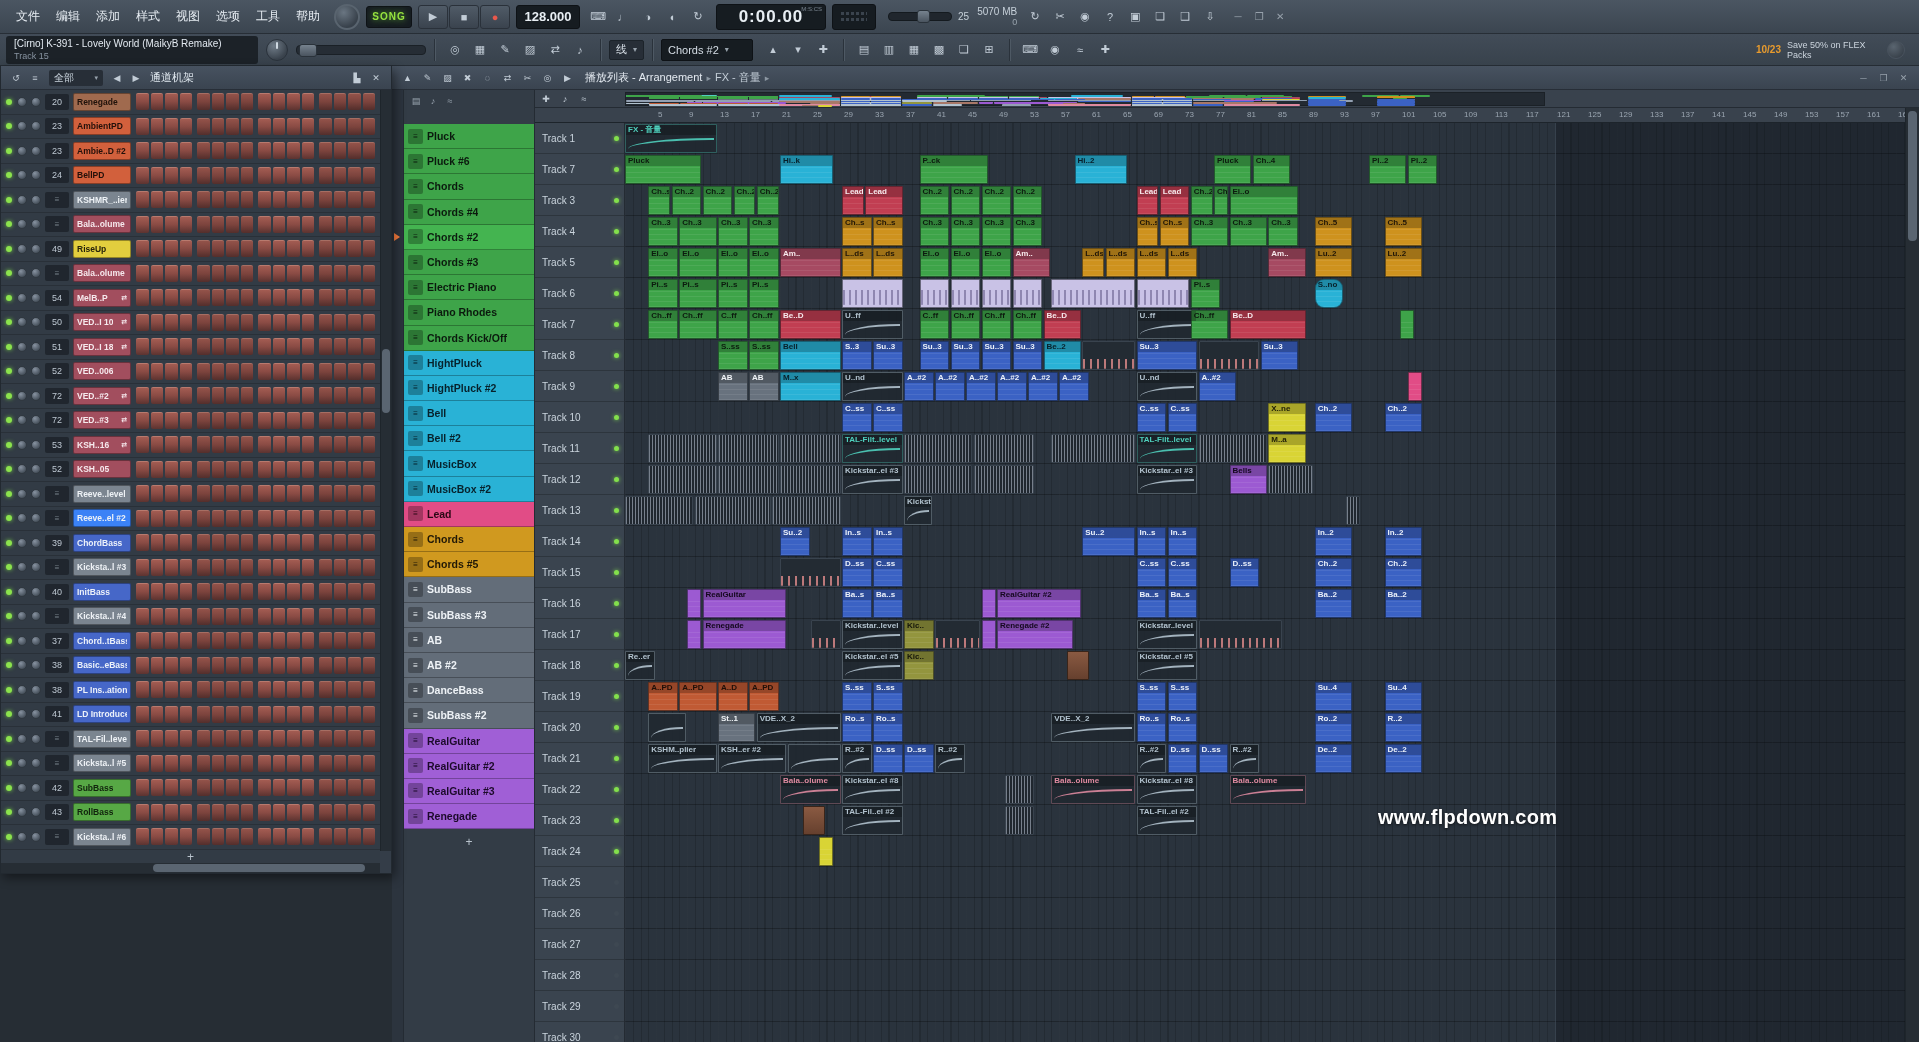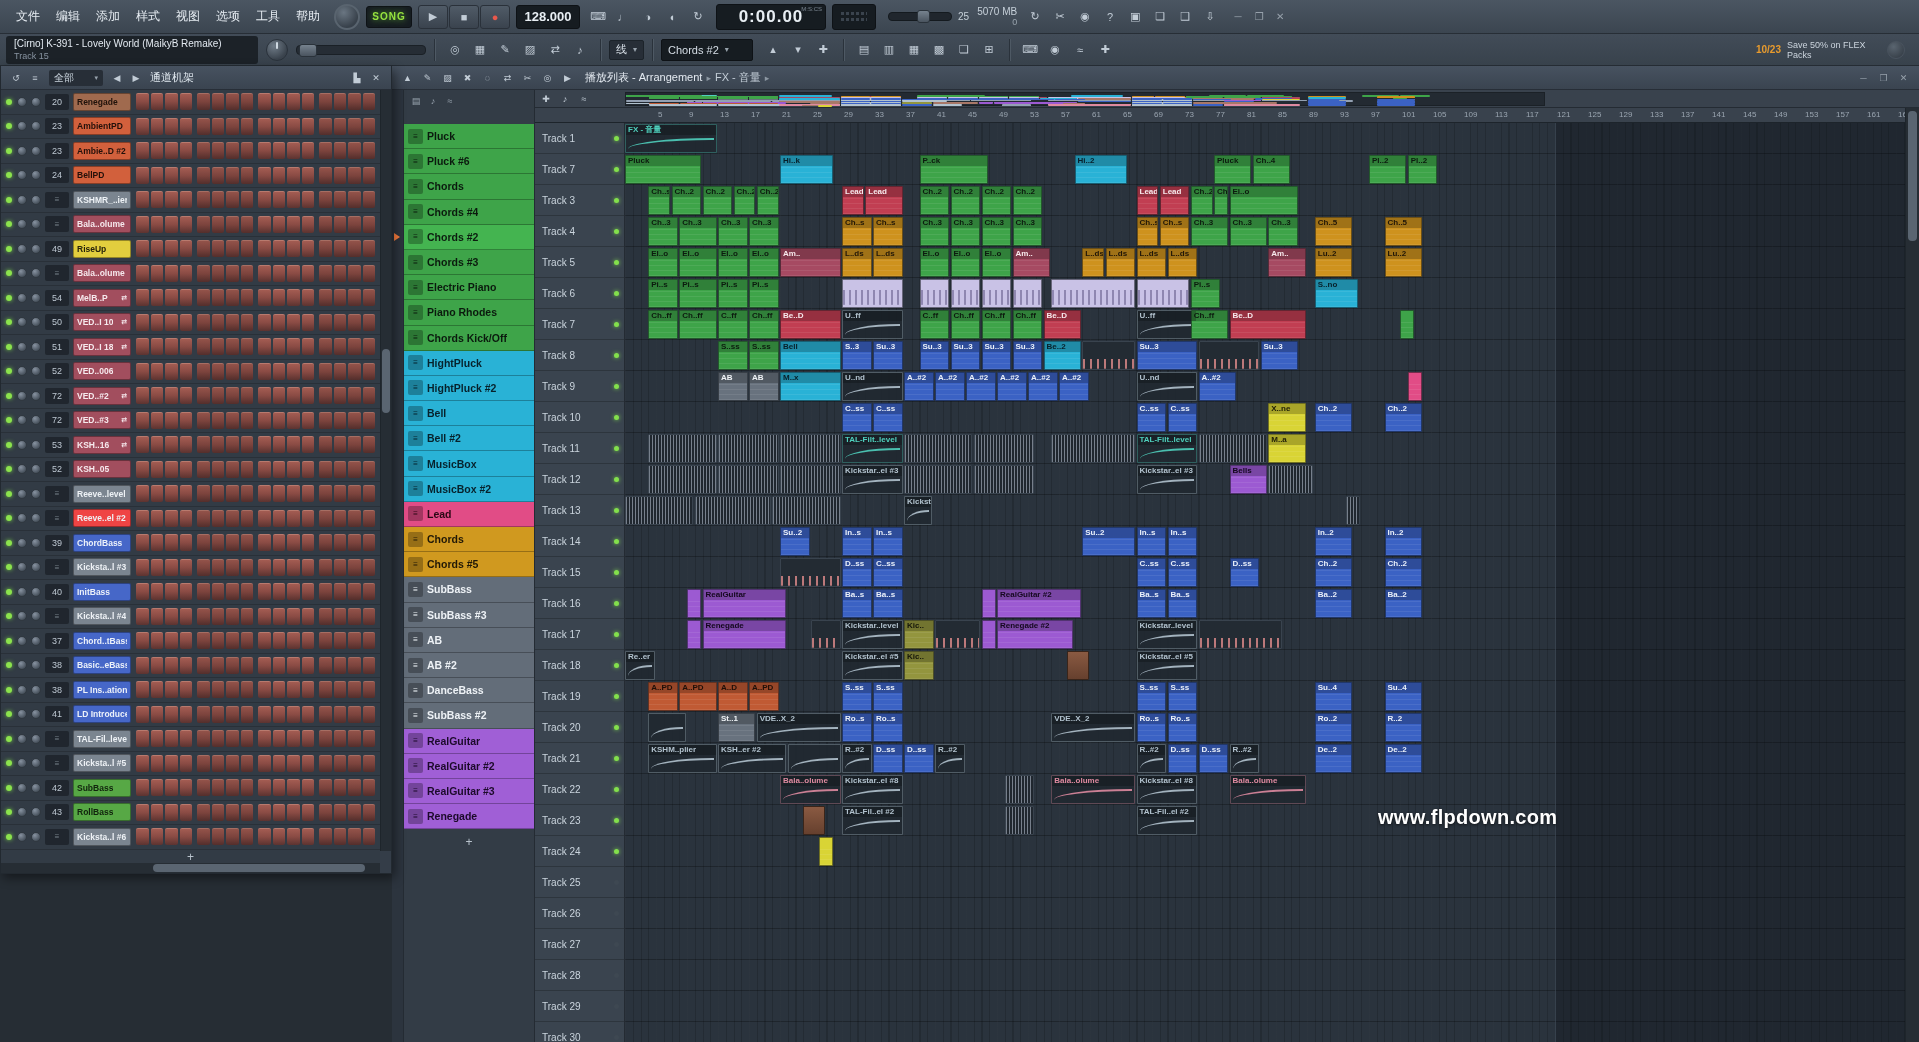--- a/index.html
+++ b/index.html
@@ -872,21 +872,21 @@
       <div class="clip k-notes" style="left: 217px; top: 156px; width: 60.5px; background-color: rgb(201, 194, 230); color: rgb(42, 36, 64);"></div>
       <div class="clip k-notes" style="left: 294.5px; top: 156px; width: 29.5px; background-color: rgb(201, 194, 230); color: rgb(42, 36, 64);"></div>
       <div class="clip k-notes" style="left: 325.5px; top: 156px; width: 29.5px; background-color: rgb(201, 194, 230); color: rgb(42, 36, 64);"></div>
       <div class="clip k-notes" style="left: 356.5px; top: 156px; width: 29.5px; background-color: rgb(201, 194, 230); color: rgb(42, 36, 64);"></div>
       <div class="clip k-notes" style="left: 387.5px; top: 156px; width: 29.5px; background-color: rgb(201, 194, 230); color: rgb(42, 36, 64);"></div>
       <div class="clip k-notes" style="left: 426.25px; top: 156px; width: 83.75px; background-color: rgb(201, 194, 230); color: rgb(42, 36, 64);"></div>
       <div class="clip k-notes" style="left: 511.5px; top: 156px; width: 52.75px; background-color: rgb(201, 194, 230); color: rgb(42, 36, 64);"></div>
       <div class="clip k-clip" style="left: 565.75px; top: 156px; width: 29.5px; background-color: rgb(62, 164, 73); color: rgb(12, 26, 14);">
         <span class="nm">Pi..s</span>
       </div>
-      <div class="clip k-clip" style="left: 689.75px; top: 156px; width: 43px; background-color: rgb(41, 178, 214); color: rgb(7, 32, 42);">
+      <div class="clip k-clip" style="left: 689.75px; top: 156px; width: 28px; background-color: rgb(41, 178, 214); color: rgb(7, 32, 42); border-radius: 9px;">
         <span class="nm">S..no</span>
       </div>
       <div class="clip k-clip" style="left: 23.25px; top: 187px; width: 29.5px; background-color: rgb(62, 164, 73); color: rgb(12, 26, 14);">
         <span class="nm">Ch..ff</span>
       </div>
       <div class="clip k-clip" style="left: 54.25px; top: 187px; width: 37.25px; background-color: rgb(62, 164, 73); color: rgb(12, 26, 14);">
         <span class="nm">Ch..ff</span>
       </div>
       <div class="clip k-clip" style="left: 93px; top: 187px; width: 29.5px; background-color: rgb(62, 164, 73); color: rgb(12, 26, 14);">
         <span class="nm">C..ff</span>
@@ -2032,21 +2032,21 @@
               <i class="step"></i>
               <i class="step"></i>
             </div>
           </div>
         </div>
         <div class="ch-row">
           <i class="ch-led"></i>
           <i class="ch-knob"></i>
           <i class="ch-knob"></i>
           <span class="ch-num noval">≡</span>
-          <button class="ch-name" style="background: #ef4444; color: rgb(238, 242, 246);">
+          <button class="ch-name" style="background: #3b82f6; color: rgb(238, 242, 246);">
             <span>Reeve..el #2</span>
           </button>
           <div class="steps">
             <div class="stepg">
               <i class="step"></i>
               <i class="step"></i>
               <i class="step"></i>
               <i class="step"></i>
             </div>
             <div class="stepg">

